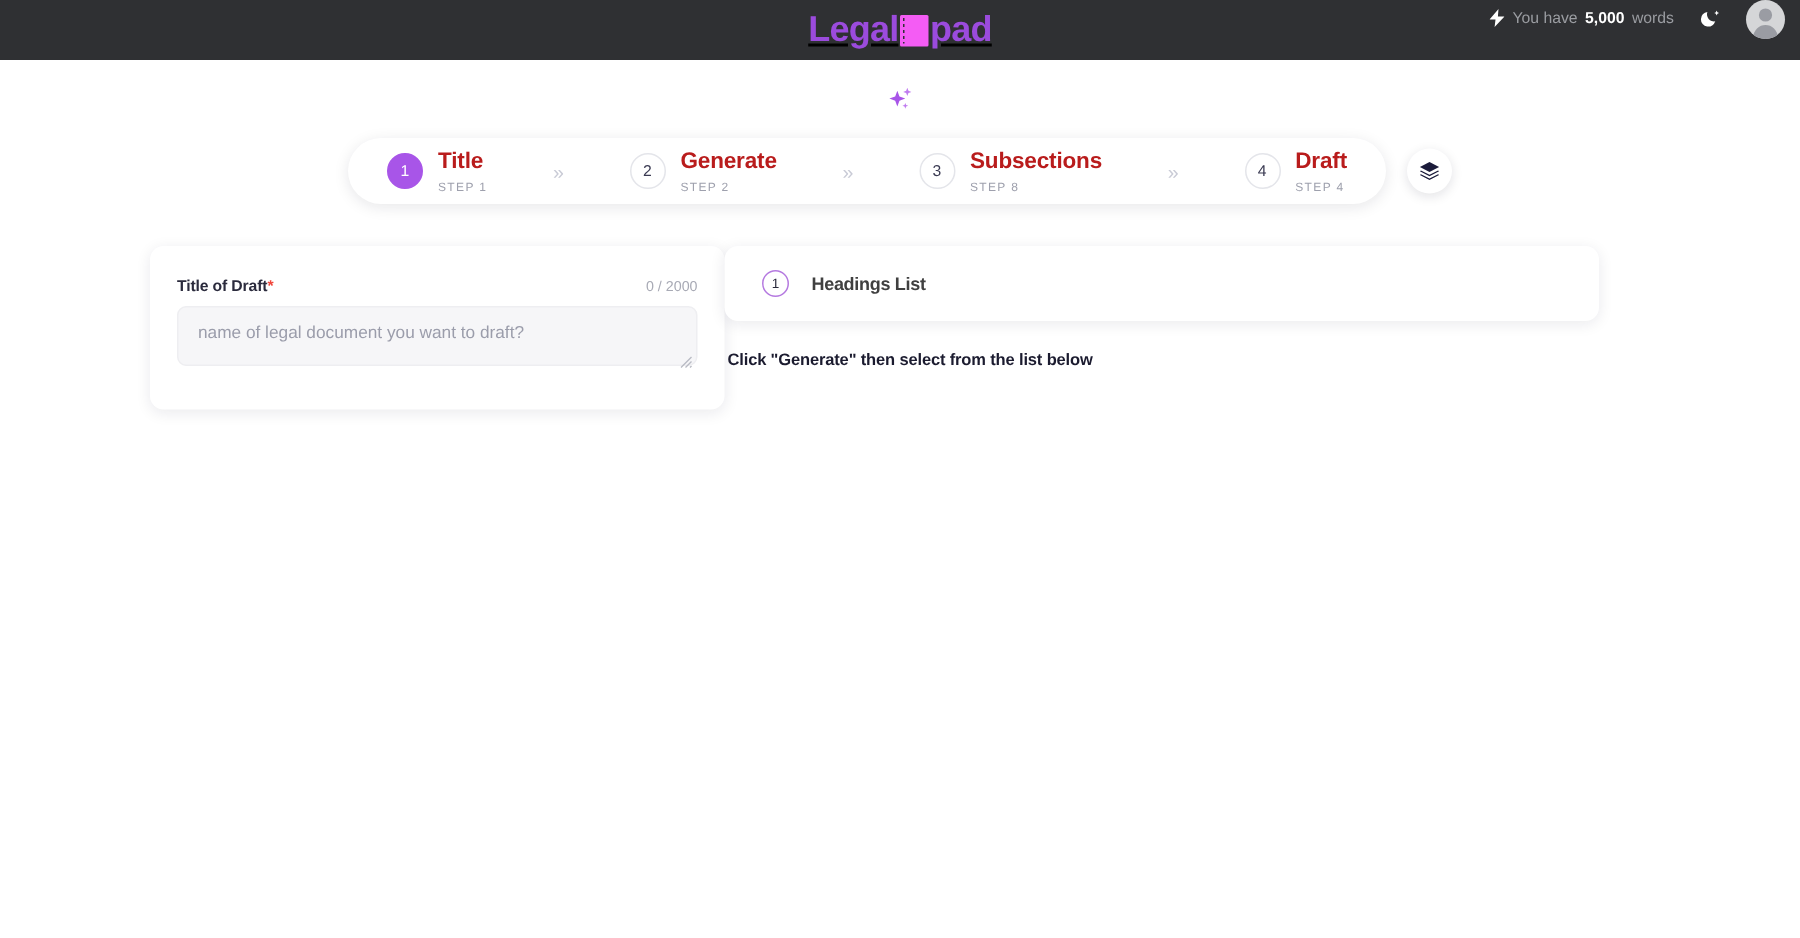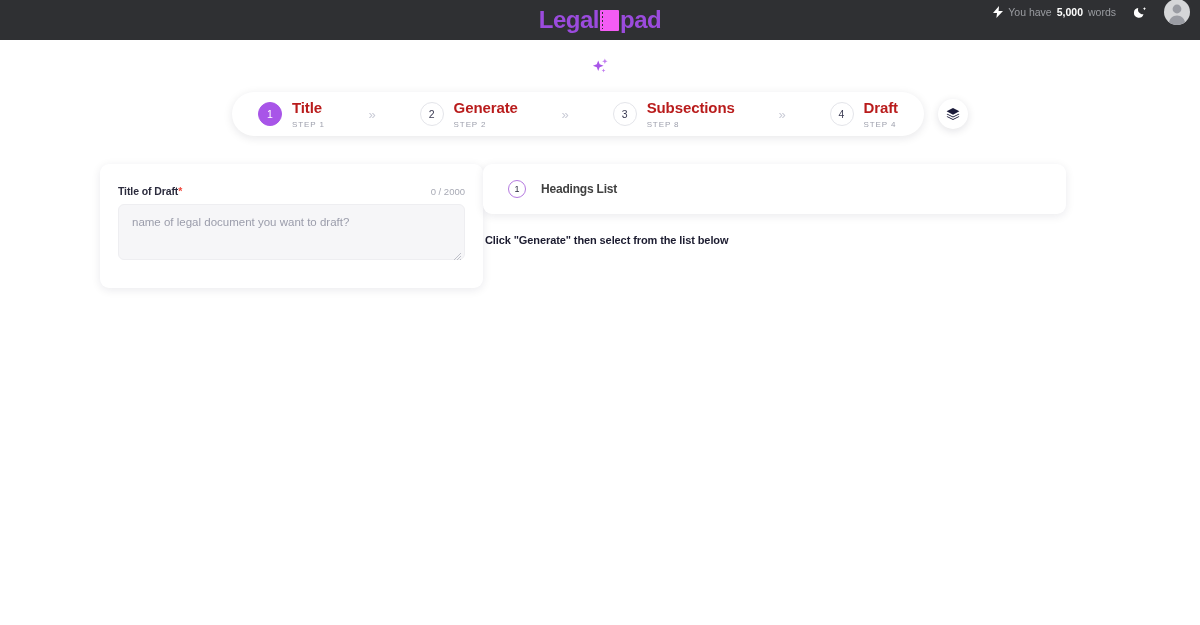--- a/index.html
+++ b/index.html
@@ -14,39 +14,40 @@
   .topbar {
     position: relative;
     width: 1200px; height: 40px;
     background: #2f3033;
     display: flex; align-items: center;
   }
   .brand {
     position: absolute; left: 0; right: 0; top: 0; bottom: 0;
     display: flex; align-items: center; justify-content: center;
     pointer-events: none;
+    text-decoration: underline;
   }
   .brand-inner { display: flex; align-items: center; pointer-events: auto; }
   .brand-text {
     font-size: 24px; font-weight: bold; color: #9b4bdd;
     letter-spacing: -0.5px; line-height: 1;
   }
   .brand-mark {
     width: 19px; height: 21px; background: #f45cf4;
     margin: 0 1px; position: relative; border-radius: 1px;
   }
   .brand-mark::before {
     content: ""; position: absolute; left: 2px; top: 2px;
     width: 1px; height: 17px;
     background: repeating-linear-gradient(to bottom, #2f3033 0 2px, transparent 2px 4px);
   }
 
   .topbar-right {
     position: absolute; right: 10px; top: 0; height: 24px;
-    display: flex; align-items: center; gap: 12px;
+    display: flex; gap: 12px;
   }
   .words {
     display: flex; align-items: center; gap: 5px;
     font-size: 10.5px; color: #9a9ca1;
   }
   .bolt { width: 10px; height: 12px; display: block; }
   .words b { color: #ffffff; font-weight: bold; }
   .moon-btn {
     width: 24px; height: 24px; display: flex;
     align-items: center; justify-content: center;
@@ -126,21 +127,21 @@
     display: flex; align-items: center; justify-content: space-between;
     margin-bottom: 7px;
   }
   .field-label {
     font-size: 10.5px; font-weight: bold; color: #2b2b3d; letter-spacing: -0.1px;
   }
   .req { color: #f0453a; font-weight: bold; }
   .counter { font-size: 9.5px; color: #a8aab5; }
   .ta-wrap { position: relative; }
   textarea.draft-input {
-    width: 100%; height: 56px;
+    width: 100%; height: 40px;
     background: #f6f6f8; border: 1px solid #eeeef1; border-radius: 6px;
     padding: 11px 13px; resize: none;
     font-family: "Liberation Sans", sans-serif;
     font-size: 11.5px; color: #3a3a4c; outline: none;
   }
   textarea.draft-input::placeholder { color: #9b9dab; }
   .resize-grip {
     position: absolute; right: 3px; bottom: 3px;
     width: 9px; height: 9px; pointer-events: none;
   }

